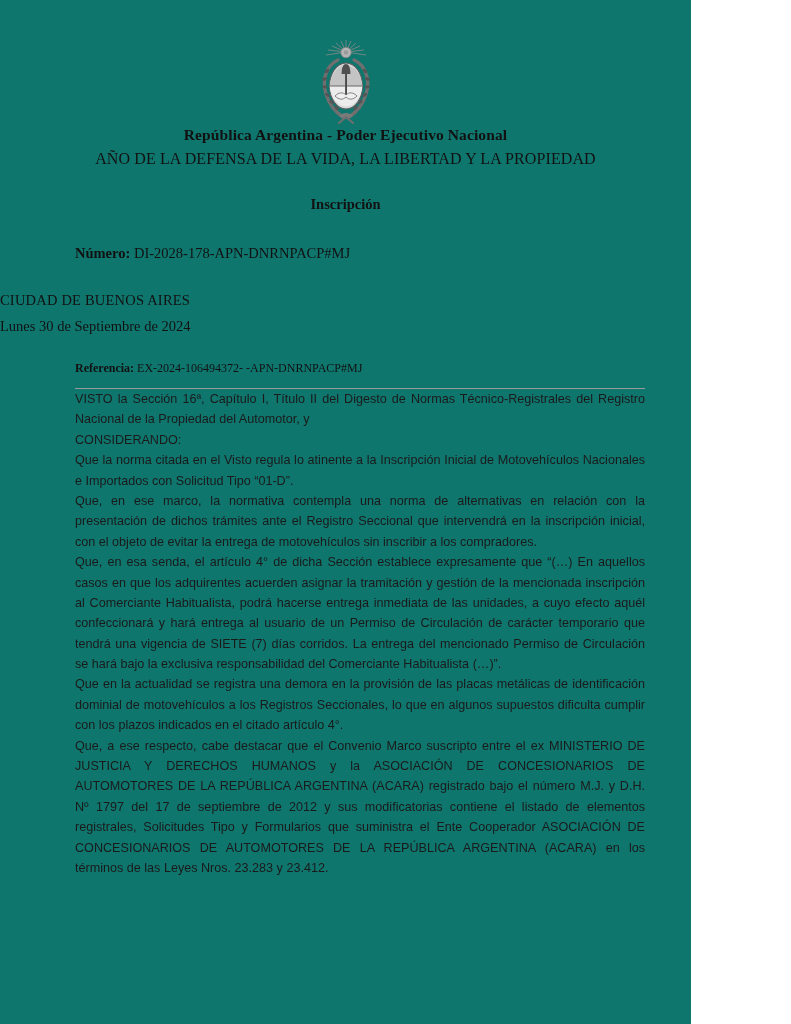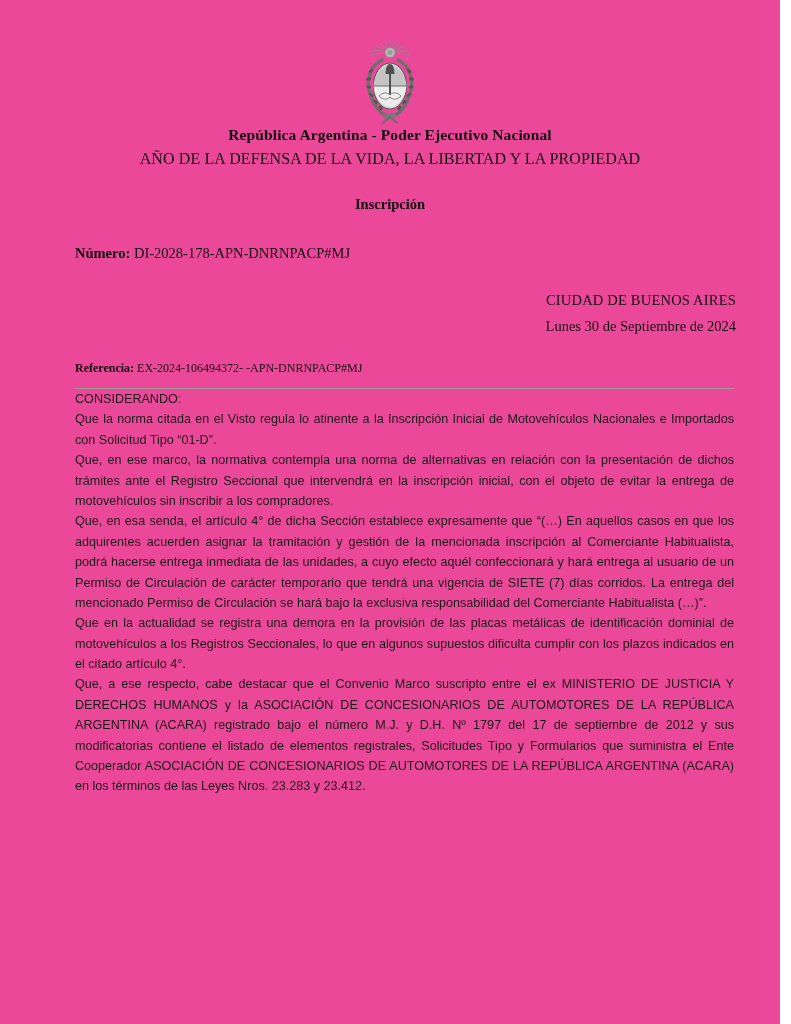--- a/index.html
+++ b/index.html
@@ -9,23 +9,23 @@
   }
   body {
     width: 791px;
     height: 1024px;
     font-family: "Liberation Serif", serif;
     color: #000000;
     overflow: hidden;
   }
   .page {
     position: relative;
-    width: 780px;
+    width: 691px;
     height: 1024px;
-    background: #ec4899;
+    background: #0f766e;
     box-sizing: border-box;
   }
 
   
   .crest-wrap {
     display: flex;
     justify-content: center;
     padding-top: 38px;
   }
   .crest {
@@ -70,34 +70,33 @@
     color: #111;
   }
   .meta-label {
     font-weight: bold;
   }
   .meta-value {
     font-weight: normal;
   }
 
   .place-block {
-    text-align: right;
+    text-align: left;
     margin-top: 30px;
     padding-right: 44px;
   }
   .place-city {
     font-size: 14.5px;
     letter-spacing: 0.2px;
     color: #111;
   }
   .place-date {
     font-size: 14.5px;
     margin-top: 9px;
     color: #111;
-    padding-left: 25px;
   }
 
   .ref-row {
     font-size: 12px;
     margin: 26px 46px 0 75px;
     color: #111;
   }
 
   .divider {
     height: 1px;
@@ -200,20 +199,21 @@
   </div>
 
   <div class="ref-row">
     <span class="meta-label">Referencia:</span>
     <span class="meta-value">EX-2024-106494372- -APN-DNRNPACP#MJ</span>
   </div>
 
   <div class="divider"></div>
 
   <div class="body">
+    <p class="p-visto">VISTO la Sección 16ª, Capítulo I, Título II del Digesto de Normas Técnico-Registrales del Registro Nacional de la Propiedad del Automotor, y</p>
     <p class="p-considerando">CONSIDERANDO:</p>
     <p class="p-body">Que la norma citada en el Visto regula lo atinente a la Inscripción Inicial de Motovehículos Nacionales e Importados con Solicitud Tipo “01-D”.</p>
     <p class="p-body">Que, en ese marco, la normativa contempla una norma de alternativas en relación con la presentación de dichos trámites ante el Registro Seccional que intervendrá en la inscripción inicial, con el objeto de evitar la entrega de motovehículos sin inscribir a los compradores.</p>
     <p class="p-body">Que, en esa senda, el artículo 4° de dicha Sección establece expresamente que “(…) En aquellos casos en que los adquirentes acuerden asignar la tramitación y gestión de la mencionada inscripción al Comerciante Habitualista, podrá hacerse entrega inmediata de las unidades, a cuyo efecto aquél confeccionará y hará entrega al usuario de un Permiso de Circulación de carácter temporario que tendrá una vigencia de SIETE (7) días corridos. La entrega del mencionado Permiso de Circulación se hará bajo la exclusiva responsabilidad del Comerciante Habitualista (…)”.</p>
     <p class="p-body">Que en la actualidad se registra una demora en la provisión de las placas metálicas de identificación dominial de motovehículos a los Registros Seccionales, lo que en algunos supuestos dificulta cumplir con los plazos indicados en el citado artículo 4°.</p>
     <p class="p-body">Que, a ese respecto, cabe destacar que el Convenio Marco suscripto entre el ex MINISTERIO DE JUSTICIA Y DERECHOS HUMANOS y la ASOCIACIÓN DE CONCESIONARIOS DE AUTOMOTORES DE LA REPÚBLICA ARGENTINA (ACARA) registrado bajo el número M.J. y D.H. Nº 1797 del 17 de septiembre de 2012 y sus modificatorias contiene el listado de elementos registrales, Solicitudes Tipo y Formularios que suministra el Ente Cooperador ASOCIACIÓN DE CONCESIONARIOS DE AUTOMOTORES DE LA REPÚBLICA ARGENTINA (ACARA) en los términos de las Leyes Nros. 23.283 y 23.412.</p>
   </div>
 
 </div>
 

